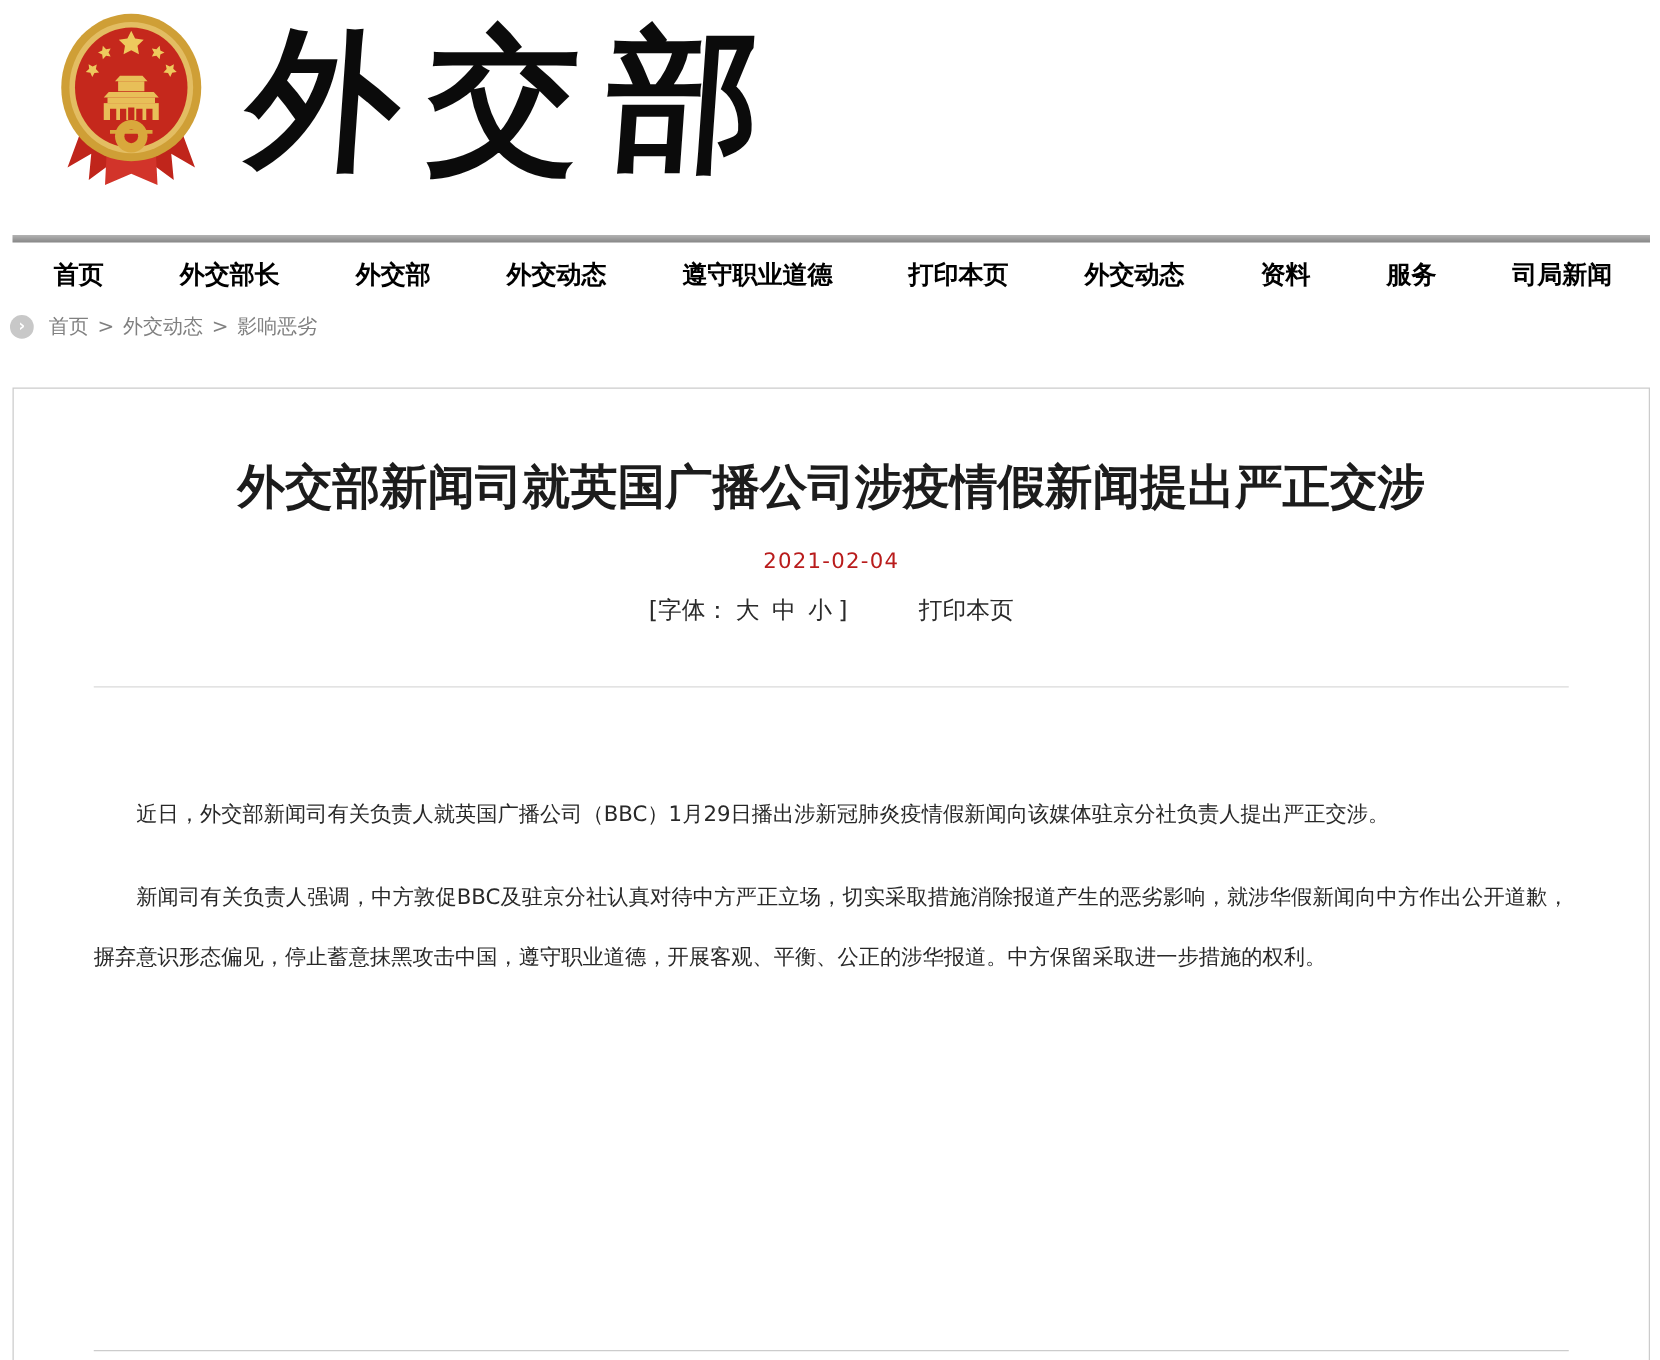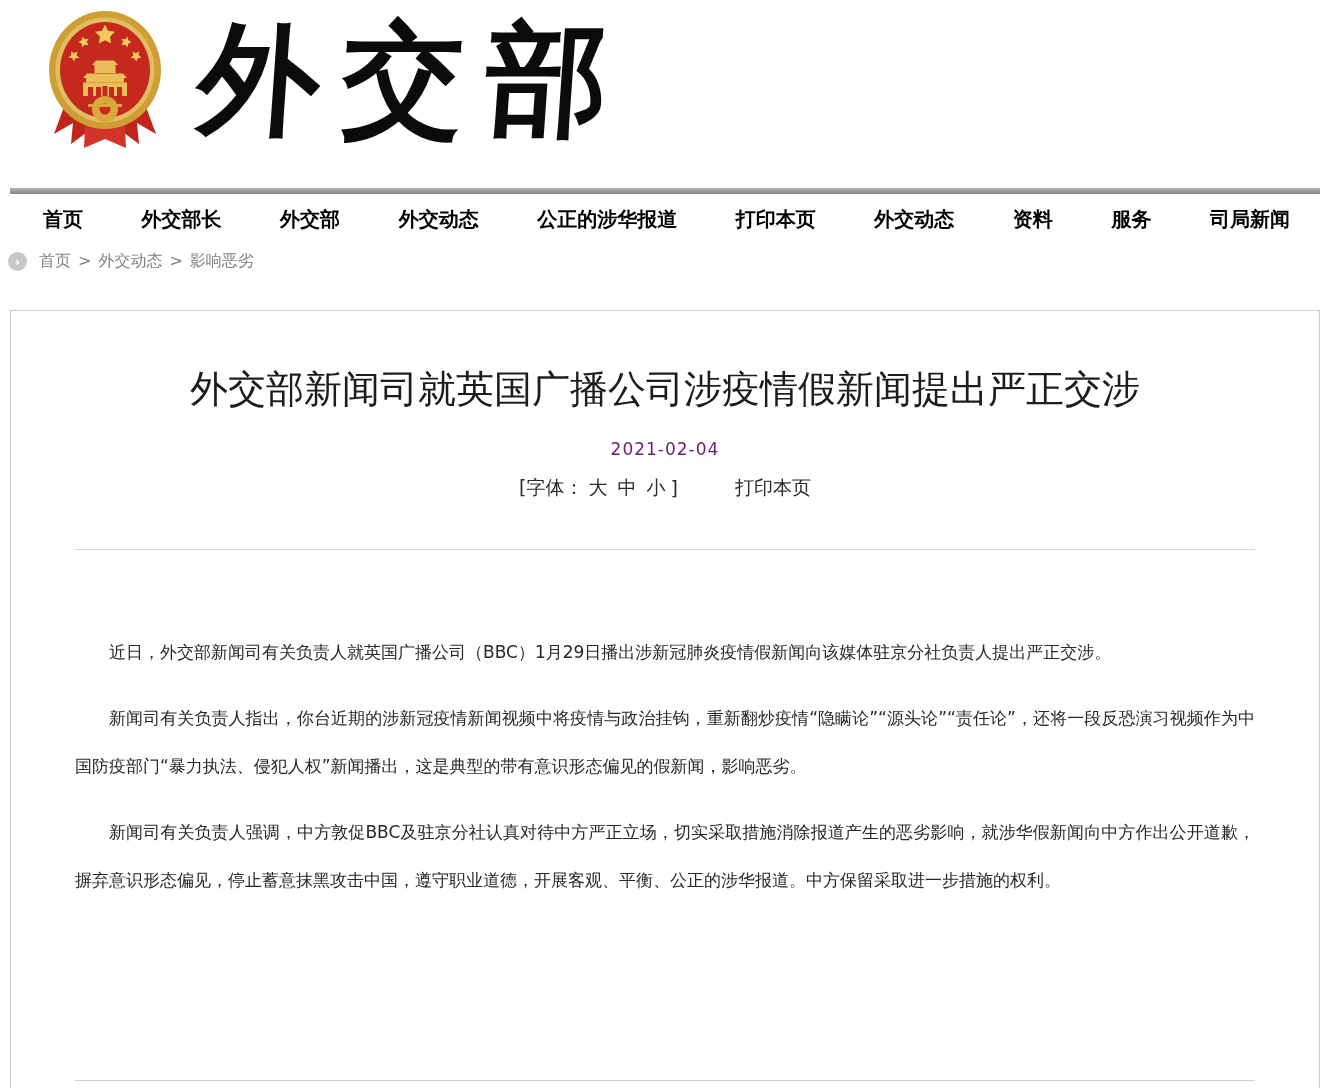--- a/index.html
+++ b/index.html
@@ -44,24 +44,24 @@
   }
   .crumb-link { cursor:pointer; }
   .crumb-sep { margin:0 7px; }
   
   .article-box {
     position:relative; margin:38px 8px 0 10px; height:980px;
     border:1px solid #cccccc; background:#fff; padding:0 64px;
   }
   .article-title {
     margin-top:54px; text-align:center;
-    font-size:38px; font-weight:normal; color:#1c1c1c; line-height:48px;
+    font-size:38px; font-weight:bold; color:#1c1c1c; line-height:48px;
   }
   .article-date {
-    margin-top:26px; text-align:center; font-size:17px; color:#701a75;
+    margin-top:26px; text-align:center; font-size:17px; color:#b91c1c;
     letter-spacing:1px;
   }
   .article-controls {
     margin-top:16px; display:flex; justify-content:center; align-items:center;
     font-size:19px; color:#2a2a2a;
   }
   .font-size-group { display:flex; align-items:center; }
   .font-size-option { margin:0 5px; cursor:pointer; }
   .print-link { margin-left:57px; cursor:pointer; }
   .rule { border:none; border-top:1px solid #dadada; margin-top:48px; }
@@ -122,21 +122,21 @@
   <div class="calligraphy">外交部</div>
 </div>
 
 <div class="top-bar"></div>
 
 <nav class="nav" id="main-nav">
     <div class="nav-item">首页</div>
     <div class="nav-item">外交部长</div>
     <div class="nav-item">外交部</div>
     <div class="nav-item">外交动态</div>
-    <div class="nav-item">公正的涉华报道</div>
+    <div class="nav-item">遵守职业道德</div>
     <div class="nav-item">打印本页</div>
     <div class="nav-item">外交动态</div>
     <div class="nav-item">资料</div>
     <div class="nav-item">服务</div>
     <div class="nav-item">司局新闻</div>
   </nav>
 
 <div class="breadcrumb">
   <span class="crumb-icon">›</span>
   <span id="crumb-items"><span class="crumb-link">首页</span><span class="crumb-sep">&gt;</span><span class="crumb-link">外交动态</span><span class="crumb-sep">&gt;</span><span class="crumb-link">影响恶劣</span></span>
@@ -153,18 +153,17 @@
       <span id="font-sizes"><span class="font-size-option">大</span><span class="font-size-option">中</span><span class="font-size-option">小</span></span>
       <span>]</span>
     </span>
     <span class="print-link">打印本页</span>
   </div>
 
   <hr class="rule">
 
   <div class="article-body" id="article-body">
       <p>近日，外交部新闻司有关负责人就英国广播公司（BBC）1月29日播出涉新冠肺炎疫情假新闻向该媒体驻京分社负责人提出严正交涉。</p>
-      <p>新闻司有关负责人指出，你台近期的涉新冠疫情新闻视频中将疫情与政治挂钩，重新翻炒疫情“隐瞒论”“源头论”“责任论”，还将一段反恐演习视频作为中国防疫部门“暴力执法、侵犯人权”新闻播出，这是典型的带有意识形态偏见的假新闻，影响恶劣。</p>
       <p>新闻司有关负责人强调，中方敦促BBC及驻京分社认真对待中方严正立场，切实采取措施消除报道产生的恶劣影响，就涉华假新闻向中方作出公开道歉，摒弃意识形态偏见，停止蓄意抹黑攻击中国，遵守职业道德，开展客观、平衡、公正的涉华报道。中方保留采取进一步措施的权利。</p>
     </div>
 
   <hr class="bottom-rule">
 </div>
 
 </body></html>

